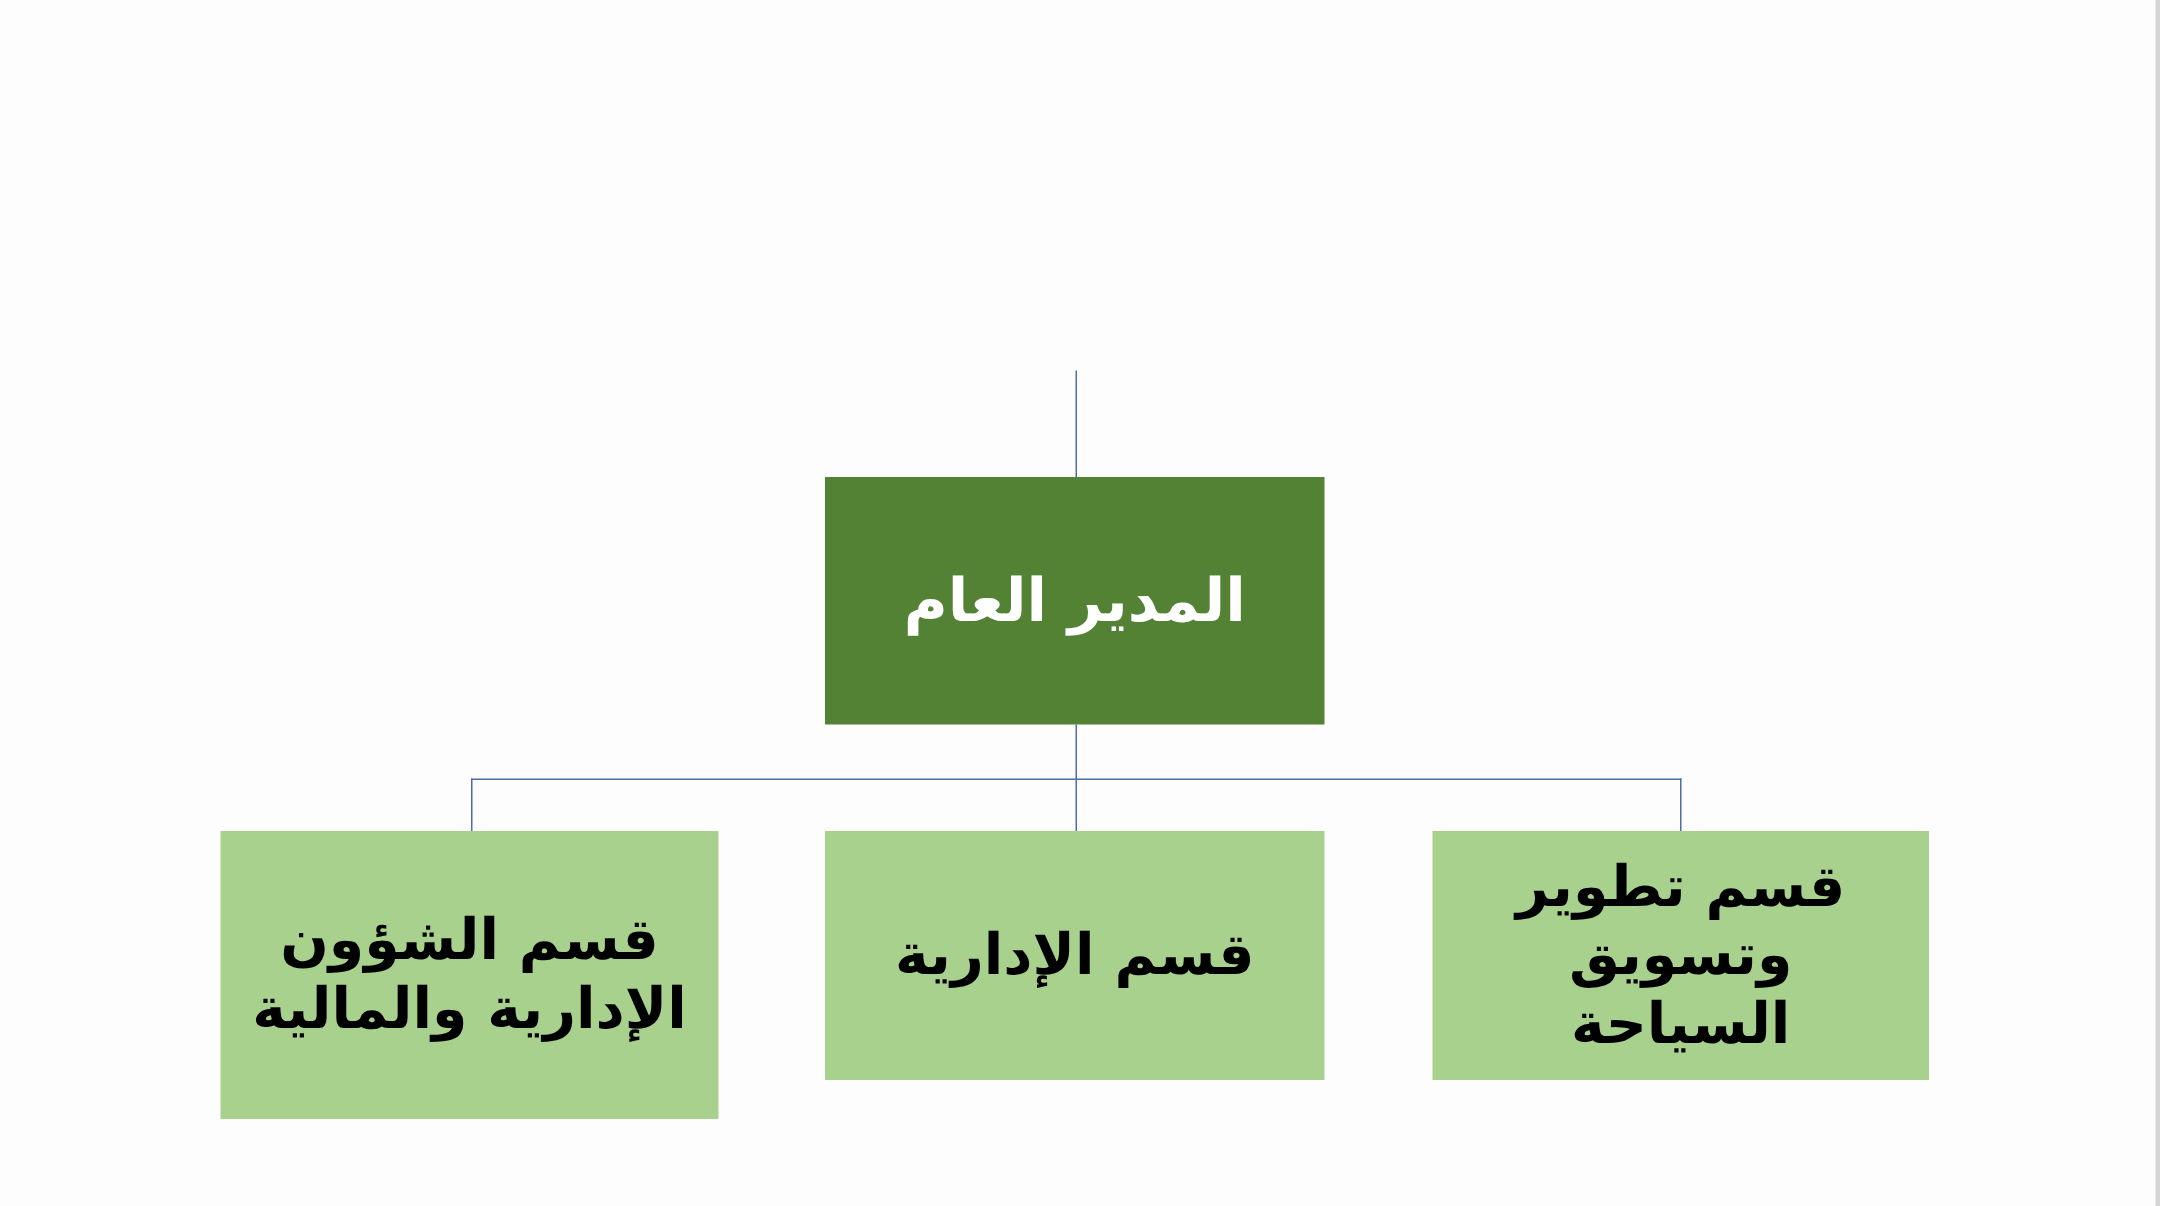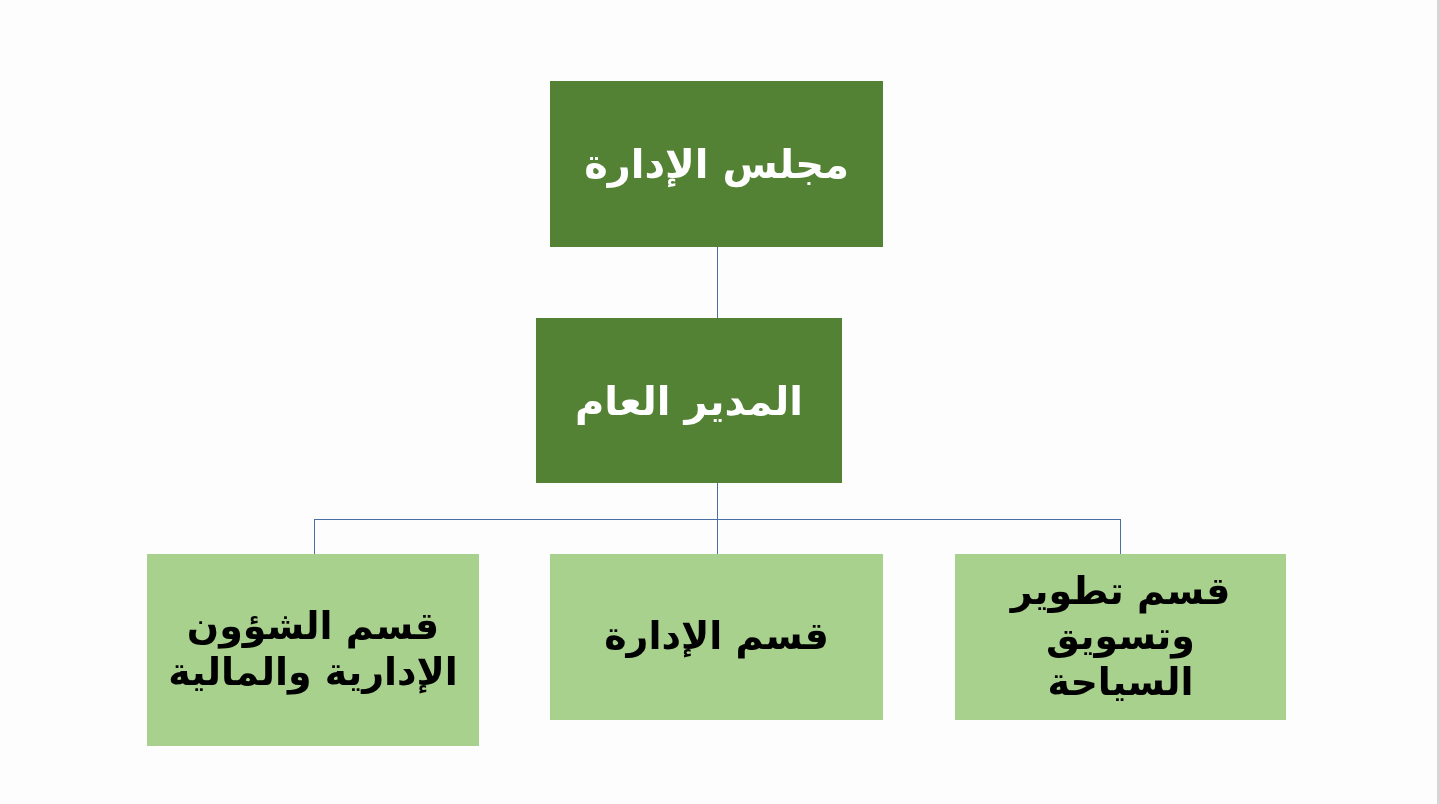--- a/index.html
+++ b/index.html
@@ -61,35 +61,32 @@
 <body>
 
 <div class="canvas">
 
   <div class="connector v" style="left:717px; top:247px; height:71px;"></div>
   <div class="connector v" style="left:717px; top:483px; height:71px;"></div>
   <div class="connector h" style="left:314px; top:519px; width:807px;"></div>
   <div class="connector v" style="left:314px; top:519px; height:35px;"></div>
   <div class="connector v" style="left:1120px; top:519px; height:35px;"></div>
 
-  <div class="node dark" style="left:550px; top:81px; width:333px; height:166px;">
-    <span class="node-text">مجلس الإدارة</span>
-  </div>
 
-  <div class="node dark" style="left:536px; top:318px; width:306px; height:165px;">
+  <div class="node dark" style="left:550px; top:318px; width:333px; height:165px;">
     <span class="node-text">المدير العام</span>
   </div>
 
   <div class="node light" style="left:955px; top:554px; width:331px; height:166px;">
     <span class="node-text">قسم تطوير
 وتسويق السياحة</span>
   </div>
 
   <div class="node light" style="left:550px; top:554px; width:333px; height:166px;">
-    <span class="node-text">قسم الإدارة</span>
+    <span class="node-text">قسم الإدارية</span>
   </div>
 
   <div class="node light" style="left:147px; top:554px; width:332px; height:192px;">
     <span class="node-text">قسم الشؤون
 الإدارية والمالية</span>
   </div>
 
   <div class="edge-line"></div>
 </div>
 

